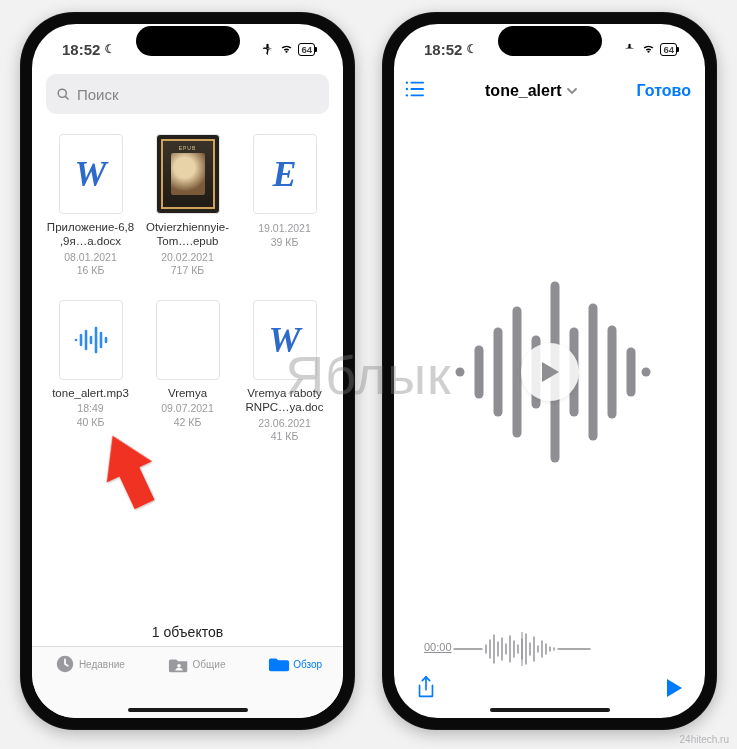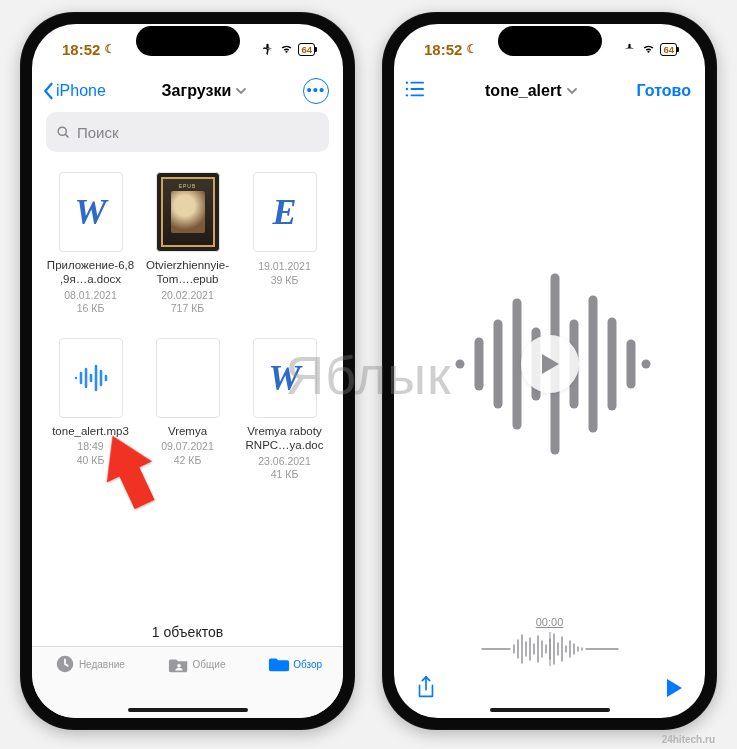--- a/index.html
+++ b/index.html
@@ -43,21 +43,21 @@
     z-index: 50;
   }
   .status-bar {
     height: 50px;
     display: flex;
     justify-content: space-between;
     align-items: center;
     padding: 0 28px 0 30px;
     font-size: 15px;
     font-weight: 600;
-    color: #a16207;
+    color: #404040;
   }
   .status-left { display: flex; align-items: center; gap: 4px; }
   .moon { font-size: 12px; }
   .status-right { display: flex; align-items: center; gap: 4px; }
   .status-right svg { width: 15px; height: 13px; }
   .battery-box {
     border: 1px solid #000;
     border-radius: 3px;
     padding: 0 2px;
     font-size: 9.5px;
@@ -178,21 +178,21 @@
     width:58px; height:58px;
     border-radius:50%;
     background:rgba(255,255,255,.85);
     display:flex; align-items:center; justify-content:center;
     box-shadow: 0 1px 4px rgba(0,0,0,.1);
   }
   .play-circle svg { fill:#8e8e93; }
 
   .timeline {
     padding: 0 30px 6px;
-    display:flex; flex-direction:column; align-items:center;
+    display:flex; flex-direction:row; align-items:center;
     color:#8e8e93; font-size:11px;text-decoration:underline;
   }
   .time-num { margin-bottom:4px; }
   .mini-wave { height:34px; }
 
   .audio-toolbar {
     display:flex; justify-content:space-between; align-items:center;
     padding: 4px 22px 14px;
   }
   .audio-toolbar .share svg{ stroke:#007aff; }
@@ -206,22 +206,22 @@
     font-weight:400; pointer-events:none; z-index:80;
     letter-spacing:1px;
   }
   .arrow {
     position:absolute;
     left:96px; top:428px;
     z-index:70;
     pointer-events:none;
   }
   .site-credit{
-    position:absolute; right:22px; bottom:4px;
-    font-size:10px; color:#b5b5b9; z-index:80;font-weight:bold;
+    position:absolute; right:8px; bottom:4px;
+    font-size:10px; color:#b5b5b9; z-index:80;
   }
   .home-indicator{
     position:absolute; bottom:6px; left:50%; transform:translateX(-50%);
     width:120px; height:4px; background:#000; border-radius:3px; opacity:.9;
   }
 </style>
 </head>
 <body>
 
 <div class="phones">
@@ -245,39 +245,20 @@
             <svg viewBox="0 0 24 24" fill="#000">
                 <path d="M12 20a2 2 0 100-4 2 2 0 000 4zm-5-6a8 8 0 0110 0l-2 2a5 5 0 00-6 0zm-4-4a14 14 0 0118 0l-2 2a11 11 0 00-14 0z"></path>
               </svg>
           </span>
           <span class="battery-box">
               <span>64</span>
             </span>
         </div>
       </div>
 
-      <div class="nav">
-        <div class="nav-back">
-          <svg width="12" height="18" viewBox="0 0 12 20" fill="none">
-              <path d="M10 2L3 10l7 8" stroke="#007aff" stroke-width="2.5" stroke-linecap="round" stroke-linejoin="round"></path>
-            </svg>
-          <span>iPhone</span>
-        </div>
-        <div class="nav-title-wrap">
-          <span>Загрузки</span>
-          <span class="nav-title-chevron">
-            <svg width="12" height="10" viewBox="0 0 12 10">
-                <path d="M2 3l4 4 4-4" stroke="#8a8a8d" stroke-width="1.8" fill="none" stroke-linecap="round"></path>
-              </svg>
-          </span>
-        </div>
-        <div class="nav-more">
-            <span>•••</span>
-          </div>
-      </div>
 
       <div class="search">
         <svg width="15" height="15" viewBox="0 0 24 24" fill="none" stroke="#848489" stroke-width="2.3">
             <circle cx="10" cy="10" r="6.5"></circle>
             <path d="M20 20l-5-5"></path>
           </svg>
         <span>Поиск</span>
       </div>
 
       <div class="file-grid" id="file-grid">

